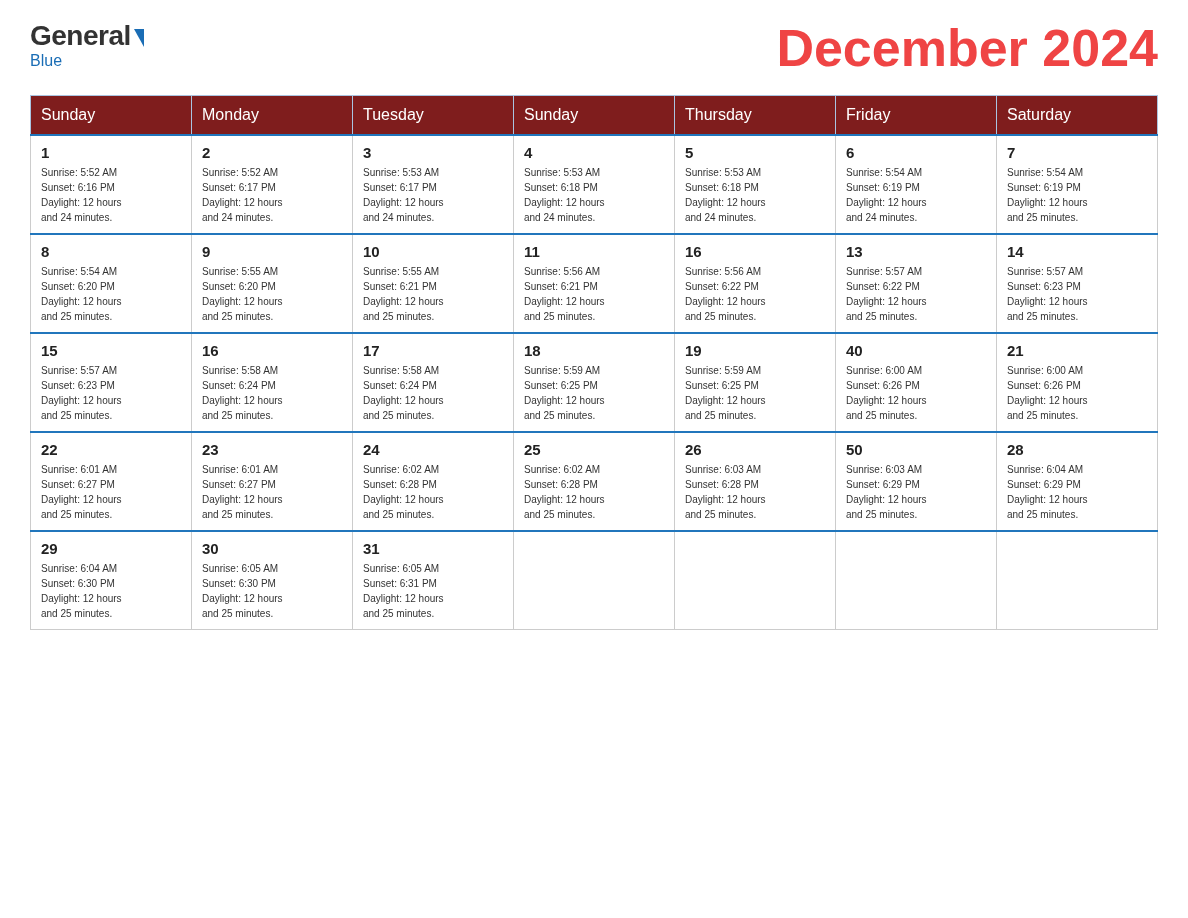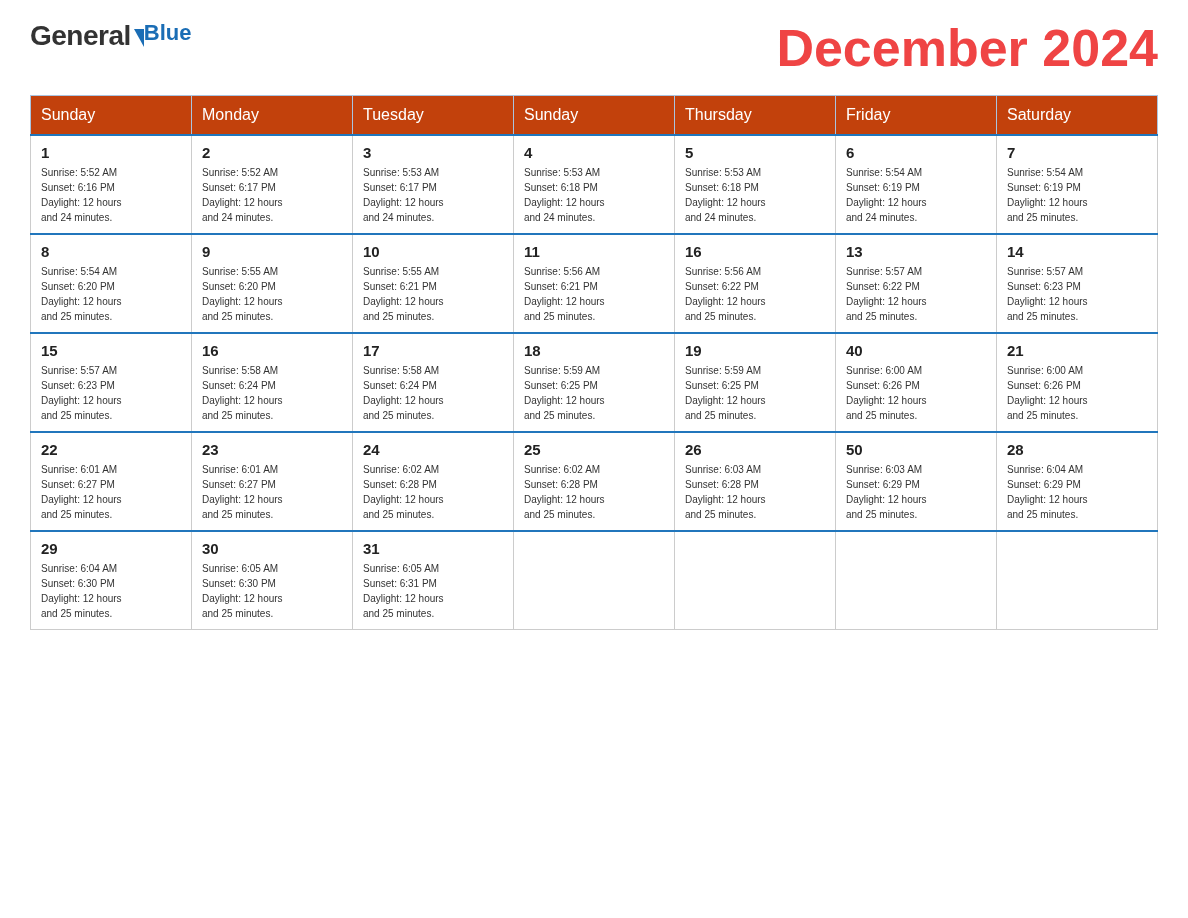--- a/index.html
+++ b/index.html
@@ -11,32 +11,32 @@
       min-height: 918px;
     }
     .header {
       display: flex;
       justify-content: space-between;
       align-items: flex-start;
       margin-bottom: 18px;
     }
     .logo {
       display: flex;
-      flex-direction: row;
+      flex-direction: column;
       align-items: flex-start;
     }
     .logo-general {
       font-size: 28px;
       font-weight: bold;
       color: #333;
       letter-spacing: -0.5px;
     }
     .logo-blue {
-      font-size: 22px;
-      font-weight: bold;
+      font-size: 16px;
+      font-weight: normal;
       color: #1a6db5;
       display: flex;
       align-items: center;
       gap: 3px;
     }
     .title-area {
       text-align: right;
     }
     .month-title {
       font-size: 52px;
@@ -48,21 +48,21 @@
       font-size: 20px;
       color: #444;
       margin-top: 4px;
     }
     .calendar {
       width: 100%;
       border-collapse: collapse;
       border: 1px solid #aac4e0;
     }
     .calendar th {
-      background-color: #c2410c;
+      background-color: #7f1d1d;
       color: #fff;
       font-size: 16px;
       font-weight: normal;
       padding: 10px 10px;
       text-align: left;
       border: 1px solid #aac4e0;
     }
     .calendar td {
       vertical-align: top;
       padding: 8px 10px;

